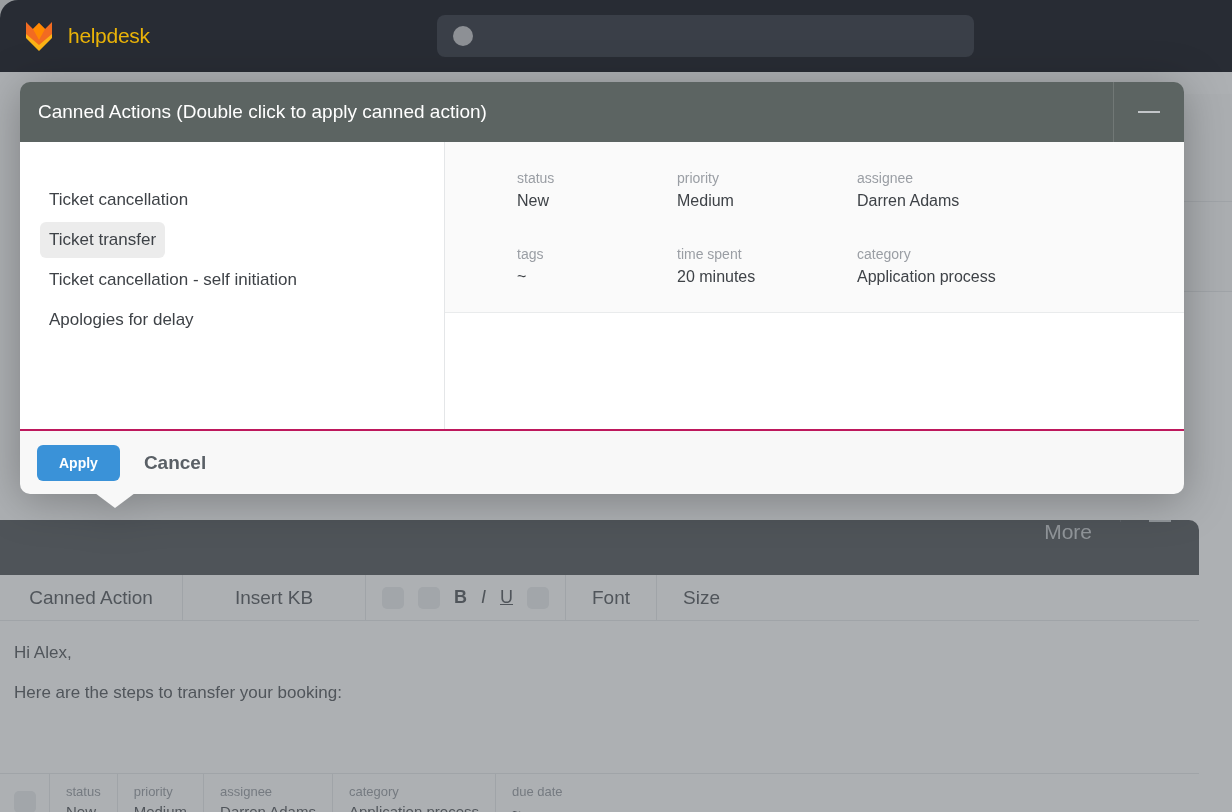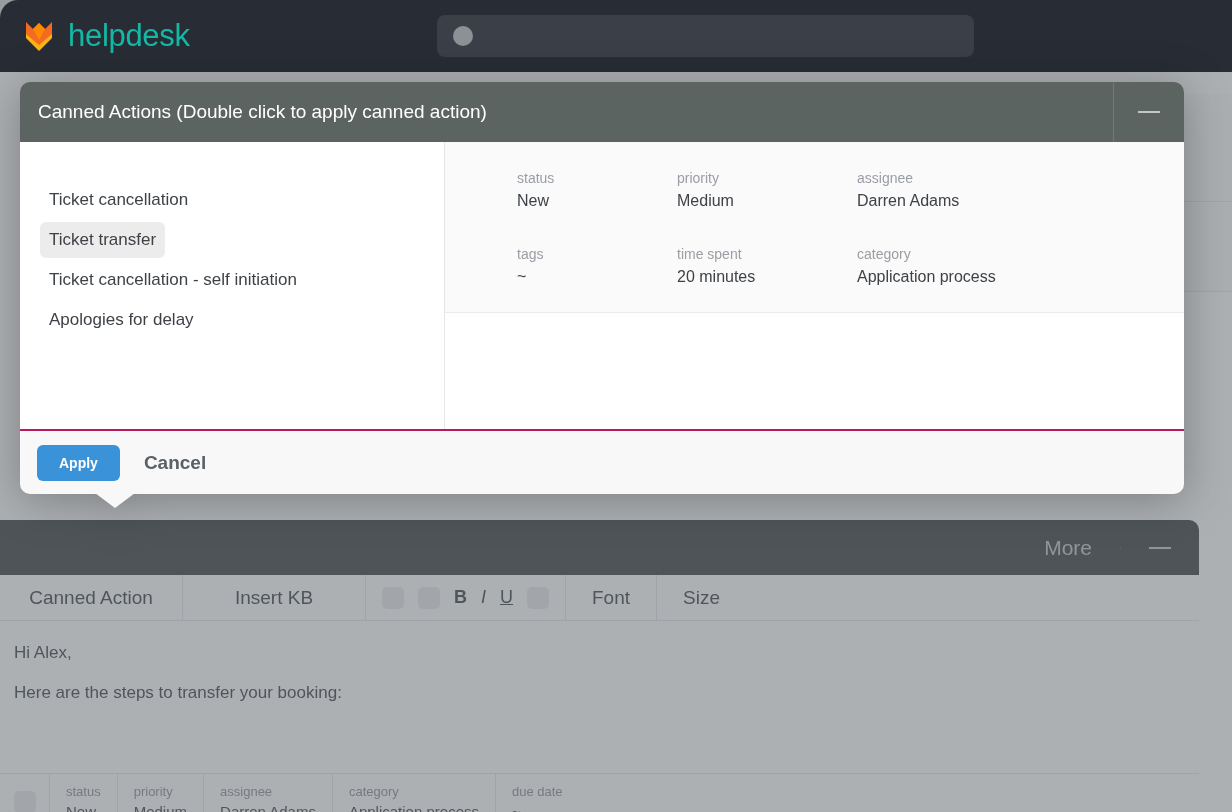--- a/index.html
+++ b/index.html
@@ -30,22 +30,22 @@
     align-items: center;
   }
   .brand {
     display: flex;
     align-items: center;
     gap: 14px;
     margin-left: 24px;
   }
   .logo-mark { width: 30px; height: 32px; display: block; }
   .brand-name {
-    color: #14b8a6;
-    font-size: 31px;
+    color: #eab308;
+    font-size: 21px;
     letter-spacing: -0.3px;
     font-weight: 400;
   }
   .topsearch {
     position: absolute;
     left: 437px; top: 15px;
     width: 537px; height: 42px;
     background: #3a3f48;
     border-radius: 8px;
     display: flex;
@@ -112,21 +112,21 @@
   }
 
   
   .composer-head {
     position: absolute;
     left: 0; top: 448px;
     width: 1199px; height: 55px;
     background: #3b4044;
     border-top-right-radius: 10px;
     display: flex;
-    align-items: center;
+    align-items: flex-start;
     justify-content: flex-end;
   }
   .composer-head .ch-btn {
     display: flex; align-items: center; justify-content: center;
     color: #c3c6c9;
     font-size: 21px;
     padding: 0 28px;
   }
   .composer-head .ch-btn + .ch-btn { border-left: 1px solid #565b5f; }
   .minus-glyph {

